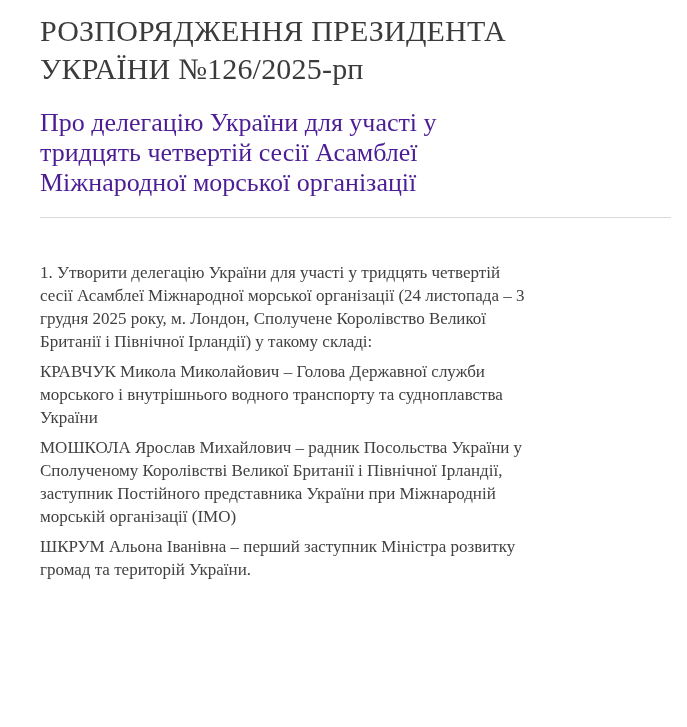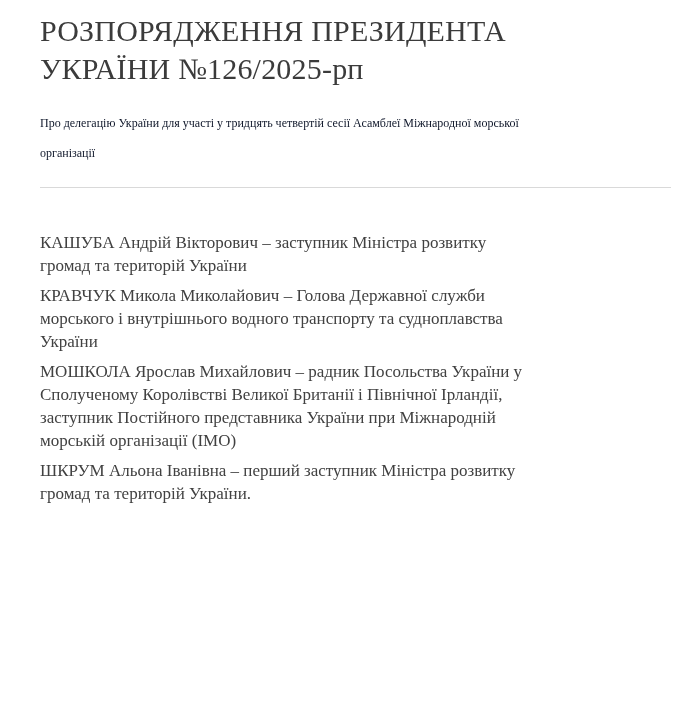--- a/index.html
+++ b/index.html
@@ -24,24 +24,24 @@
     max-width: 580px;
     font-size: 30px;
     line-height: 38px;
     font-weight: 400;
     color: #3b3b3b;
     letter-spacing: 0.2px;
   }
   h2.doc-subtitle {
     margin: 20px 0 0 0;
     max-width: 590px;
-    font-size: 12px;
+    font-size: 26px;
     line-height: 30px;
     font-weight: 400;
-    color: #0f172a;
+    color: #4c1d95;
   }
   .divider {
     border: none;
     border-top: 1px solid #d9d9d9;
     height: 0;
     margin: 19px 0 0 0;
     width: 631px;
   }
   .doc-body {
     padding-top: 43px;
@@ -60,19 +60,19 @@
 
 <main class="page">
 
   <h1 class="doc-title">РОЗПОРЯДЖЕННЯ ПРЕЗИДЕНТА УКРАЇНИ №126/2025-рп</h1>
 
   <h2 class="doc-subtitle">Про делегацію України для участі у тридцять четвертій сесії Асамблеї Міжнародної морської організації</h2>
 
   <hr class="divider">
 
   <section class="doc-body">
-    <p>КАШУБА Андрій Вікторович – заступник Міністра розвитку громад та територій України</p>
+    <p>1. Утворити делегацію України для участі у тридцять четвертій сесії Асамблеї Міжнародної морської організації (24 листопада – 3 грудня 2025 року, м. Лондон, Сполучене Королівство Великої Британії і Північної Ірландії) у такому складі:</p>
     <p>КРАВЧУК Микола Миколайович – Голова Державної служби морського і внутрішнього водного транспорту та судноплавства України</p>
     <p>МОШКОЛА Ярослав Михайлович – радник Посольства України у Сполученому Королівстві Великої Британії і Північної Ірландії, заступник Постійного представника України при Міжнародній морській організації (ІМО)</p>
     <p>ШКРУМ Альона Іванівна – перший заступник Міністра розвитку громад та територій України.</p>
   </section>
 
 </main>
 
 </body></html>

